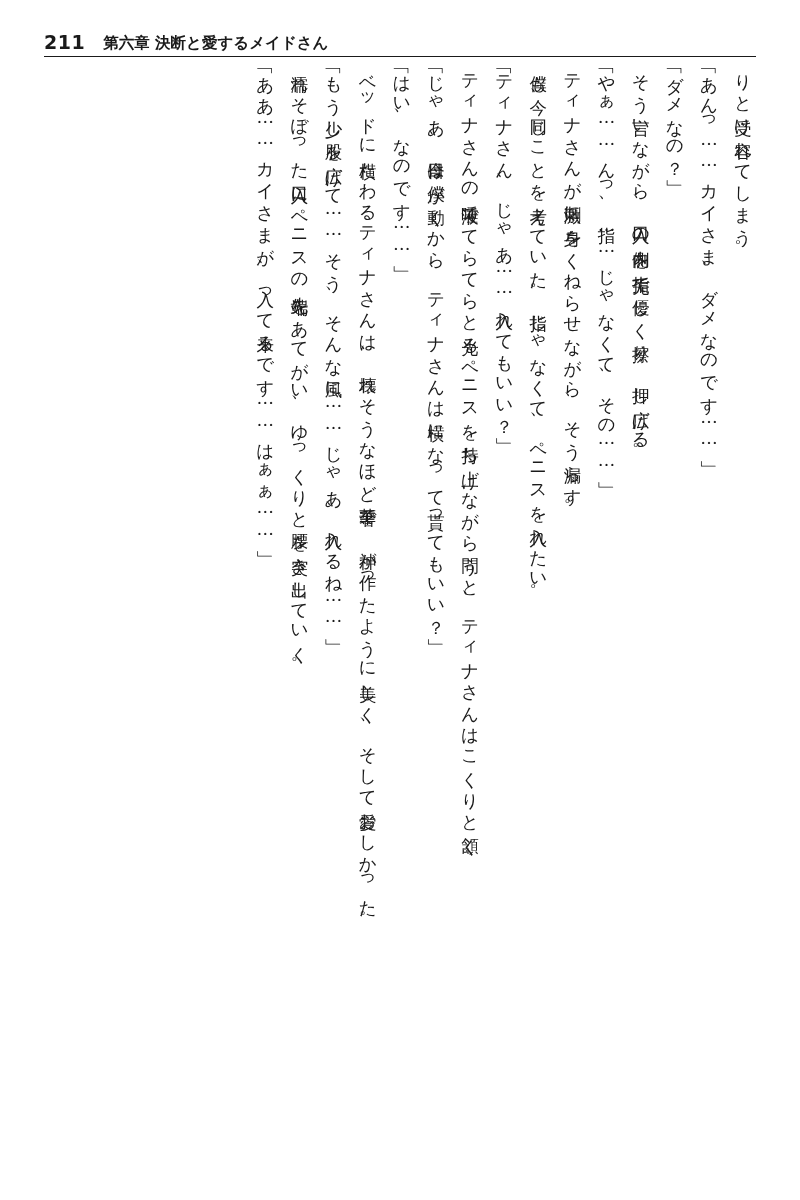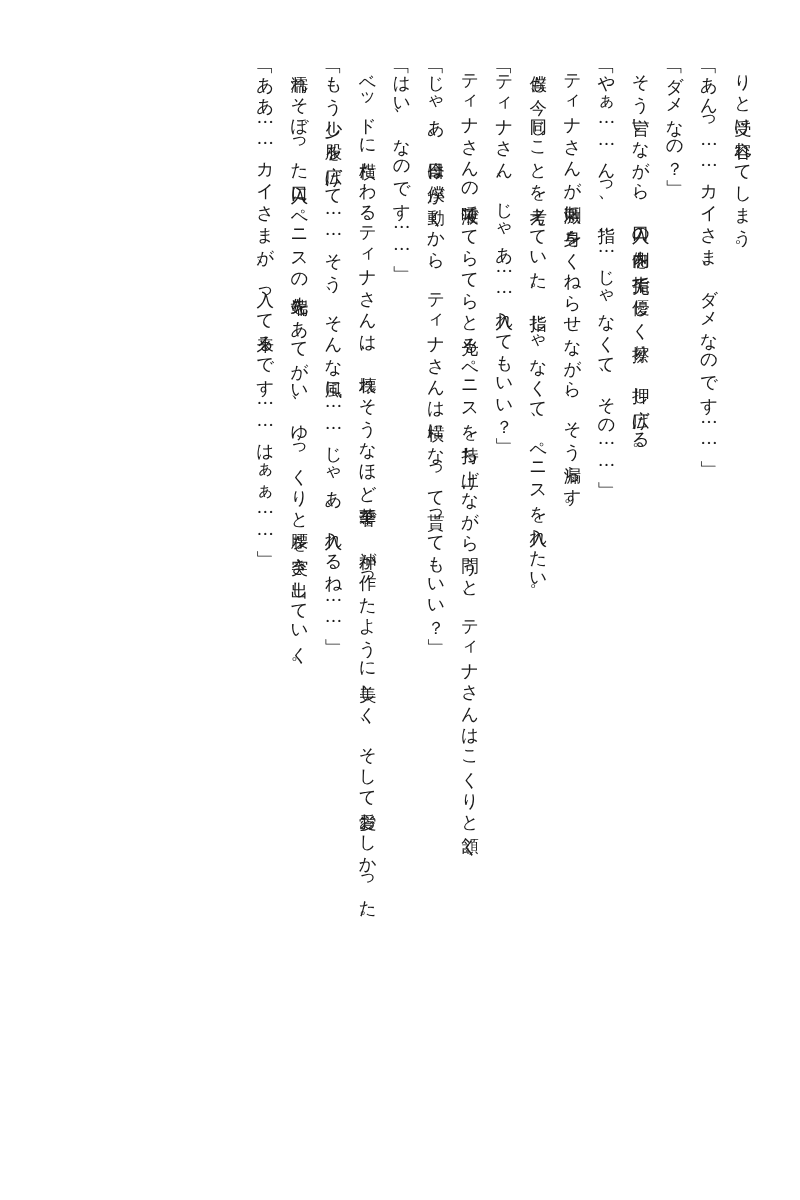--- a/index.html
+++ b/index.html
@@ -72,20 +72,24 @@
     margin: 0;
     padding: 0;
     text-indent: 0;
   }
 </style>
 </head>
 <body>
 
 <div class="page">
 
+  <div class="header">
+    <span class="folio">211</span>
+    <span class="header-title">第六章 決断と愛するメイドさん</span>
+  </div>
 
   <div class="body-area">
     <div class="vtext" id="vtext">
         <p>りと受け容れてしまう。</p>
         <p>「あんっ……カイさま、ダメなのです……」</p>
         <p>「ダメなの？」</p>
         <p>そう言いながら、入口の内側を指先で優しく擦り、押し広げる。</p>
         <p>「やぁ……んっ、指……じゃなくて、その……」</p>
         <p>ティナさんが刺激に身をくねらせながら、そう漏らす。</p>
         <p>僕も今、同じことを考えていた。指じゃなくて、ペニスを入れたい。</p>

